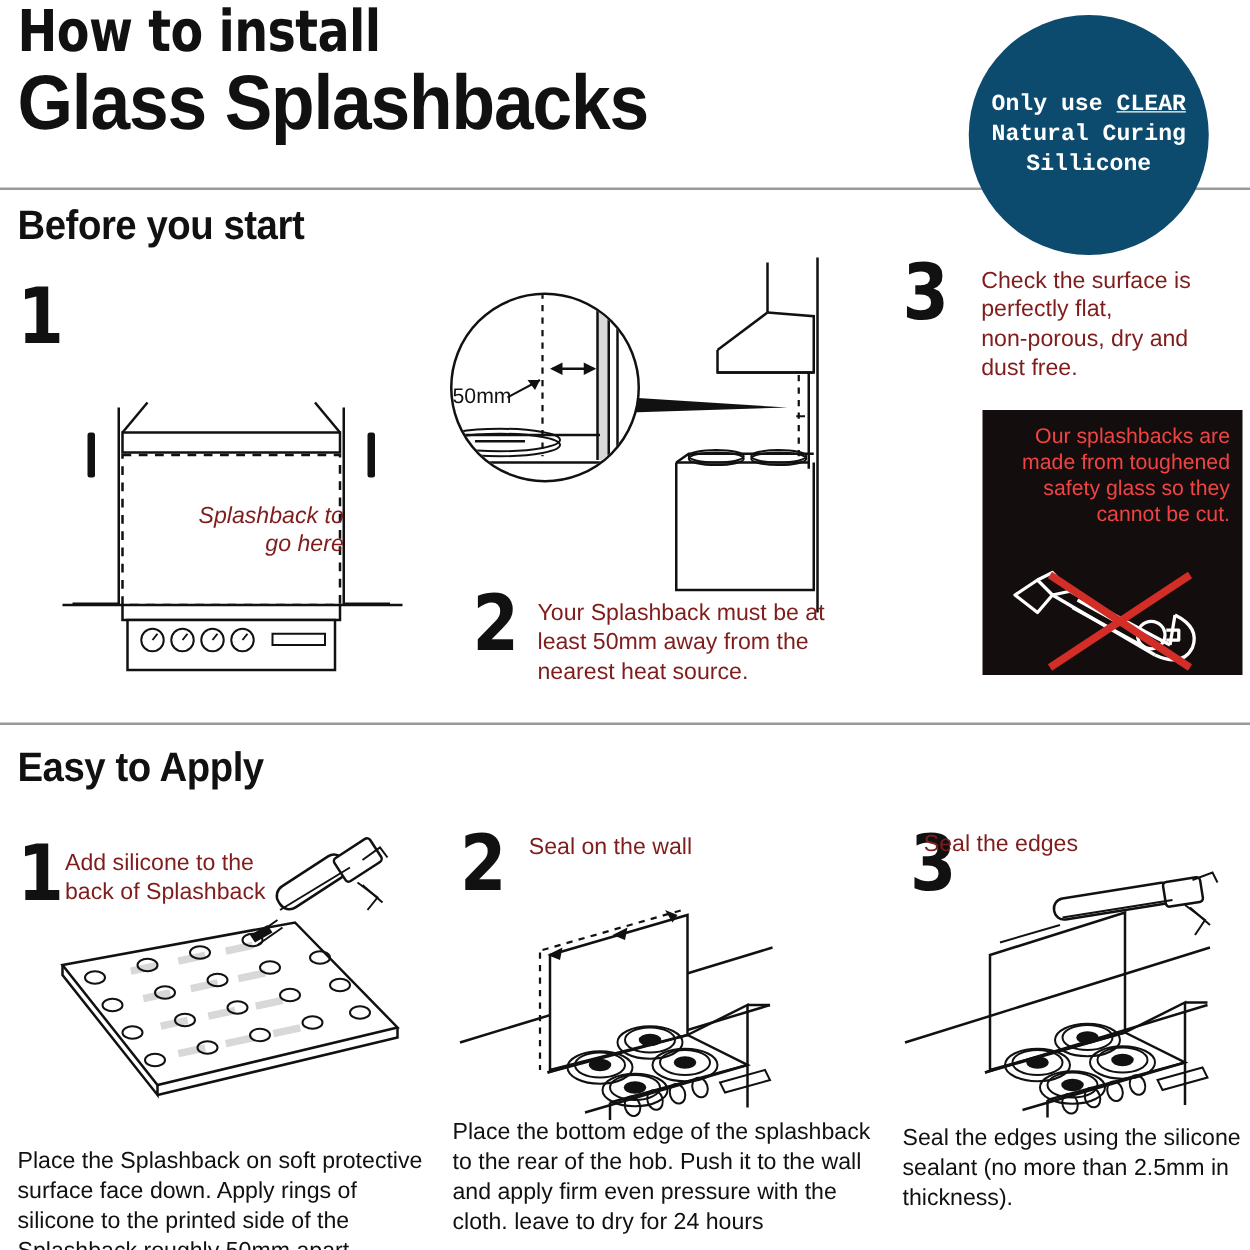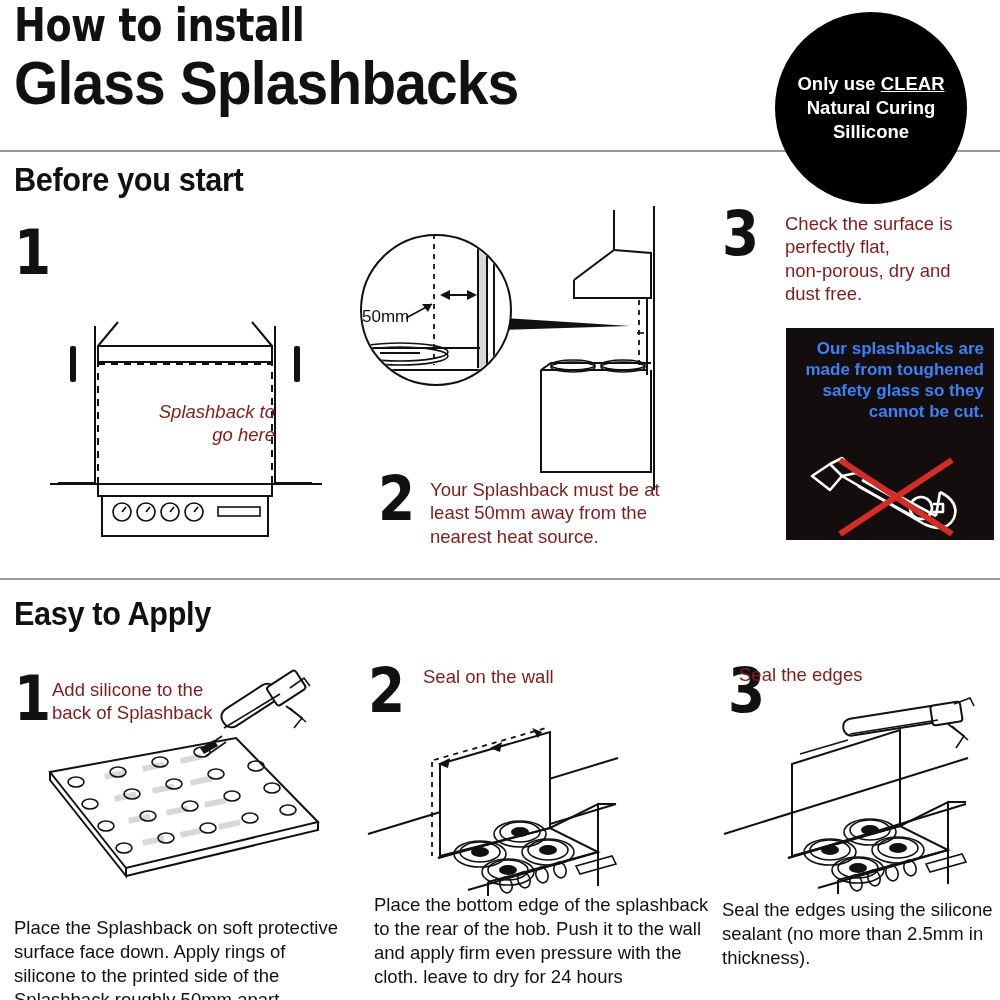--- a/index.html
+++ b/index.html
@@ -72,21 +72,21 @@
   }
 
   
   .warnbox{
     position:absolute;left:786px;top:328px;width:208px;height:212px;
     background:#140d0d;
     z-index:3;
   }
   .warnbox-text{
     position:absolute;left:10px;top:10px;width:188px;
-    color:#3b82f6;text-align:right;font-weight:bold;
+    color:#ef4444;text-align:right;font-weight:normal;
     font-size:17px;line-height:1.24;
   }
 
   svg{display:block;overflow:visible;}
   .ill{position:absolute;}
   .st{fill:none;stroke:#111;stroke-width:2;stroke-linejoin:miter;}
   .st-thin{fill:none;stroke:#111;stroke-width:1.6;}
   .st-fill{fill:#fff;stroke:#111;stroke-width:2;}
   .st-dash{fill:none;stroke:#111;stroke-width:2;stroke-dasharray:7 6;}
   .st-dash-s{fill:none;stroke:#111;stroke-width:1.8;stroke-dasharray:5 5;}
@@ -98,21 +98,21 @@
 <body>
 
 <div class="page">
 
   <div class="title-line1">How to install</div>
   <div class="title-line2">Glass Splashbacks</div>
 
   <div class="divider d1"></div>
   <div class="divider d2"></div>
 
-  <div class="badge" style="background:#000000;">
+  <div class="badge" style="background:#0c4a6e;font-family:Liberation Mono, monospace;">
     <div class="badge-text">
       <span>Only use </span><span class="u">CLEAR</span><br>
       <span>Natural Curing</span><br>
       <span>Sillicone</span>
     </div>
   </div>
 
   <div class="section-heading sh-before">Before you start</div>
 
   <div class="stepnum" style="left:14px;top:222px;">1</div>
@@ -367,21 +367,21 @@
         <ellipse cx="146" cy="199" rx="6" ry="8" transform="rotate(-18 146 199)"></ellipse>
         <ellipse cx="164" cy="194" rx="6" ry="8" transform="rotate(-18 164 194)"></ellipse>
         <ellipse cx="182" cy="189" rx="6" ry="8" transform="rotate(-18 182 189)"></ellipse>
         <ellipse cx="200" cy="184" rx="6" ry="8" transform="rotate(-18 200 184)"></ellipse>
       </g>
       <path class="st-thin" d="M216 180 L252 170 L256 178 L220 188 Z"></path>
       <path class="st" d="M238 166 L238 200"></path>
     </svg>
   </div>
 
-  <div class="caption" style="left:362px;top:893px;width:340px;margin-left:12px;">Place the bottom edge of the splashback to the rear of the hob. Push it to the wall and apply firm even pressure with the cloth. leave to dry for 24 hours</div>
+  <div class="caption" style="left:362px;top:893px;width:340px;">Place the bottom edge of the splashback to the rear of the hob. Push it to the wall and apply firm even pressure with the cloth. leave to dry for 24 hours</div>
 
   <div class="stepnum" style="left:728px;top:660px;">3</div>
   <div class="steptext" style="left:739px;top:663px;width:210px;">
     <span style="white-space:pre-line;">Seal the edges</span>
   </div>
 
   <div class="ill" style="left:716px;top:686px;">
     <svg width="290" height="190" viewBox="0 0 290 190">
 
       <path class="st" d="M8 148 L252 72"></path>

